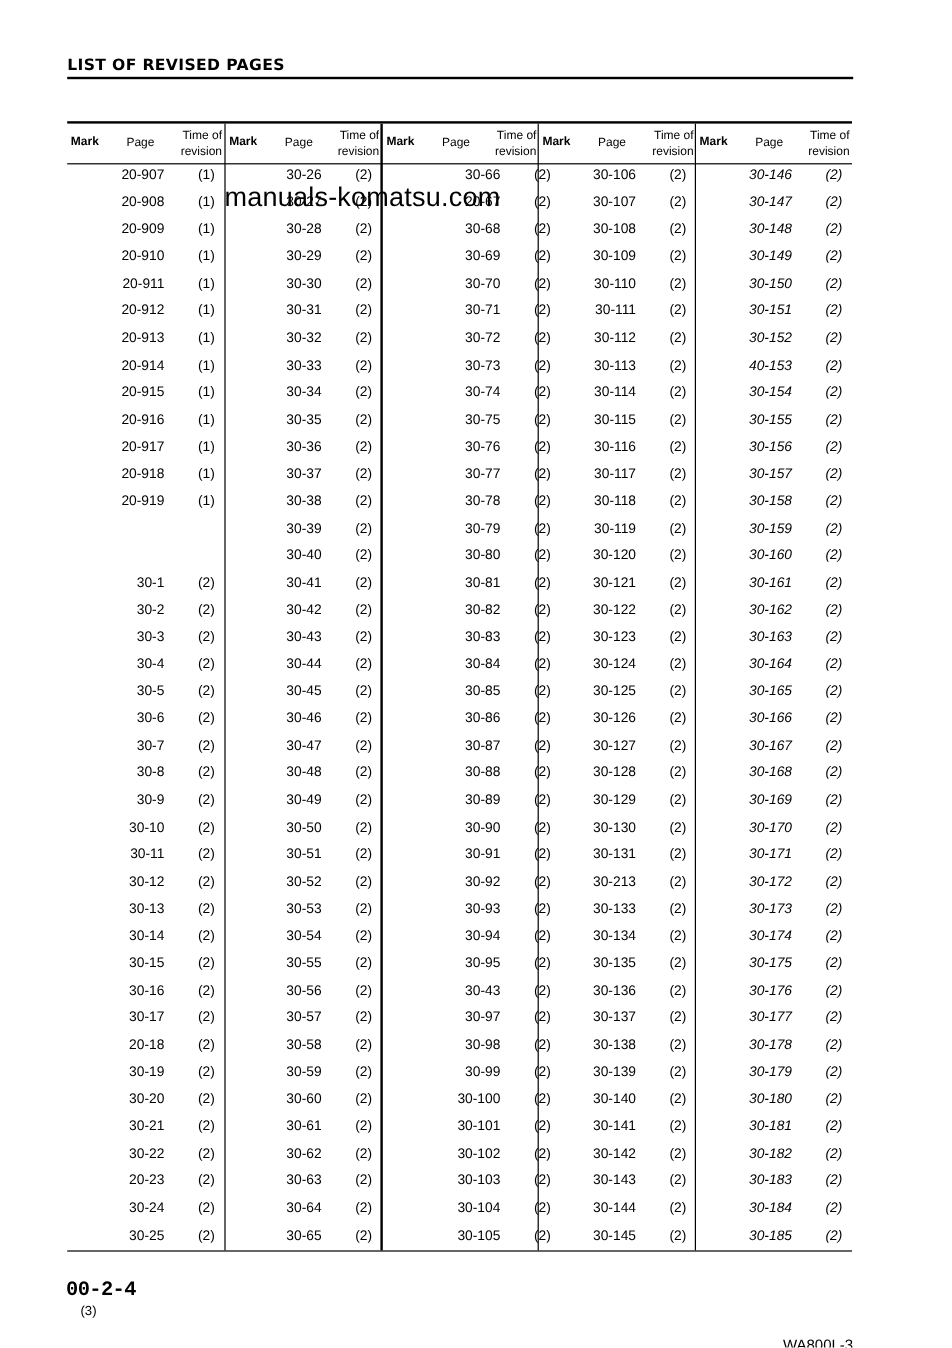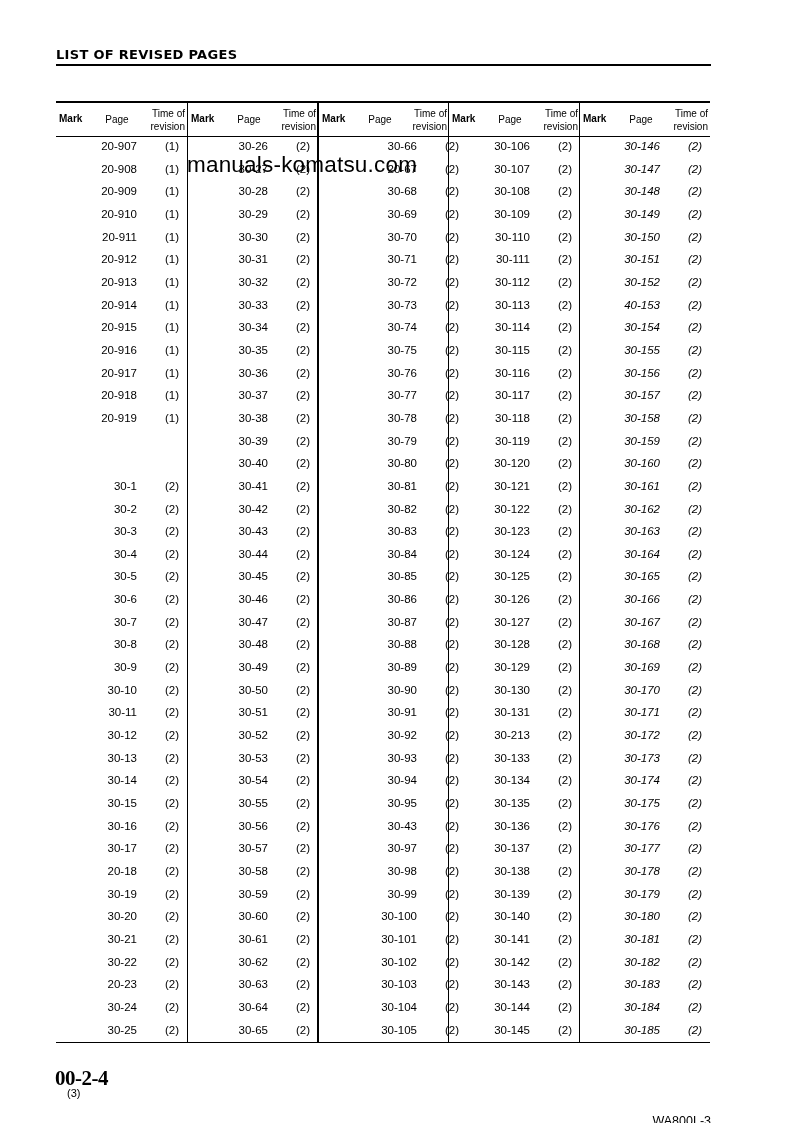--- a/index.html
+++ b/index.html
@@ -16,22 +16,22 @@
     .hdr { position: absolute; top: 103px; height: 33px; font-size: 10px; }
     .hdr .mark { position: absolute; left: 3px; top: 10px; font-weight: bold; }
     .hdr .page { position: absolute; left: 44px; top: 11px; width: 34px; text-align: center; }
     .hdr .time { position: absolute; right: 2px; top: 4px; text-align: right; line-height: 13px; margin-left: 20px; }
     .group { position: absolute; top: 137px; width: 131px; }
     .row { position: relative; height: 22.67px; font-size: 11.5px; }
     .row .pg { position: absolute; right: 50px; top: 3px; text-align: right; white-space: nowrap; }
     .row .rv { position: absolute; right: 8px; top: 3px; white-space: nowrap; }
     .watermark { position: absolute; left: 187px; top: 152px; font-size: 22.5px; color: #000000;
                  font-family: "Liberation Sans", sans-serif; letter-spacing: 0.2px; pointer-events: none; }
-    .footer-page { position: absolute; left: 55px; top: 1066px; font-size: 21px; font-weight: bold;
-                   font-family: Liberation Serif, serif; letter-spacing: -0.5px; }
+    .footer-page { position: absolute; left: 55px; top: 1066px; font-size: 17px; font-weight: bold;
+                   font-family: Liberation Mono, monospace; letter-spacing: -0.5px; }
     .footer-rev { position: absolute; left: 67px; top: 1087px; font-size: 11px; }
     .footer-model { position: absolute; right: 82px; top: 1114px; font-size: 12.5px; }
   </style>
 </head>
 <body>
 
 <div class="title">LIST OF REVISED PAGES</div>
 <div class="title-rule"></div>
 
 <div class="table-top"></div>

